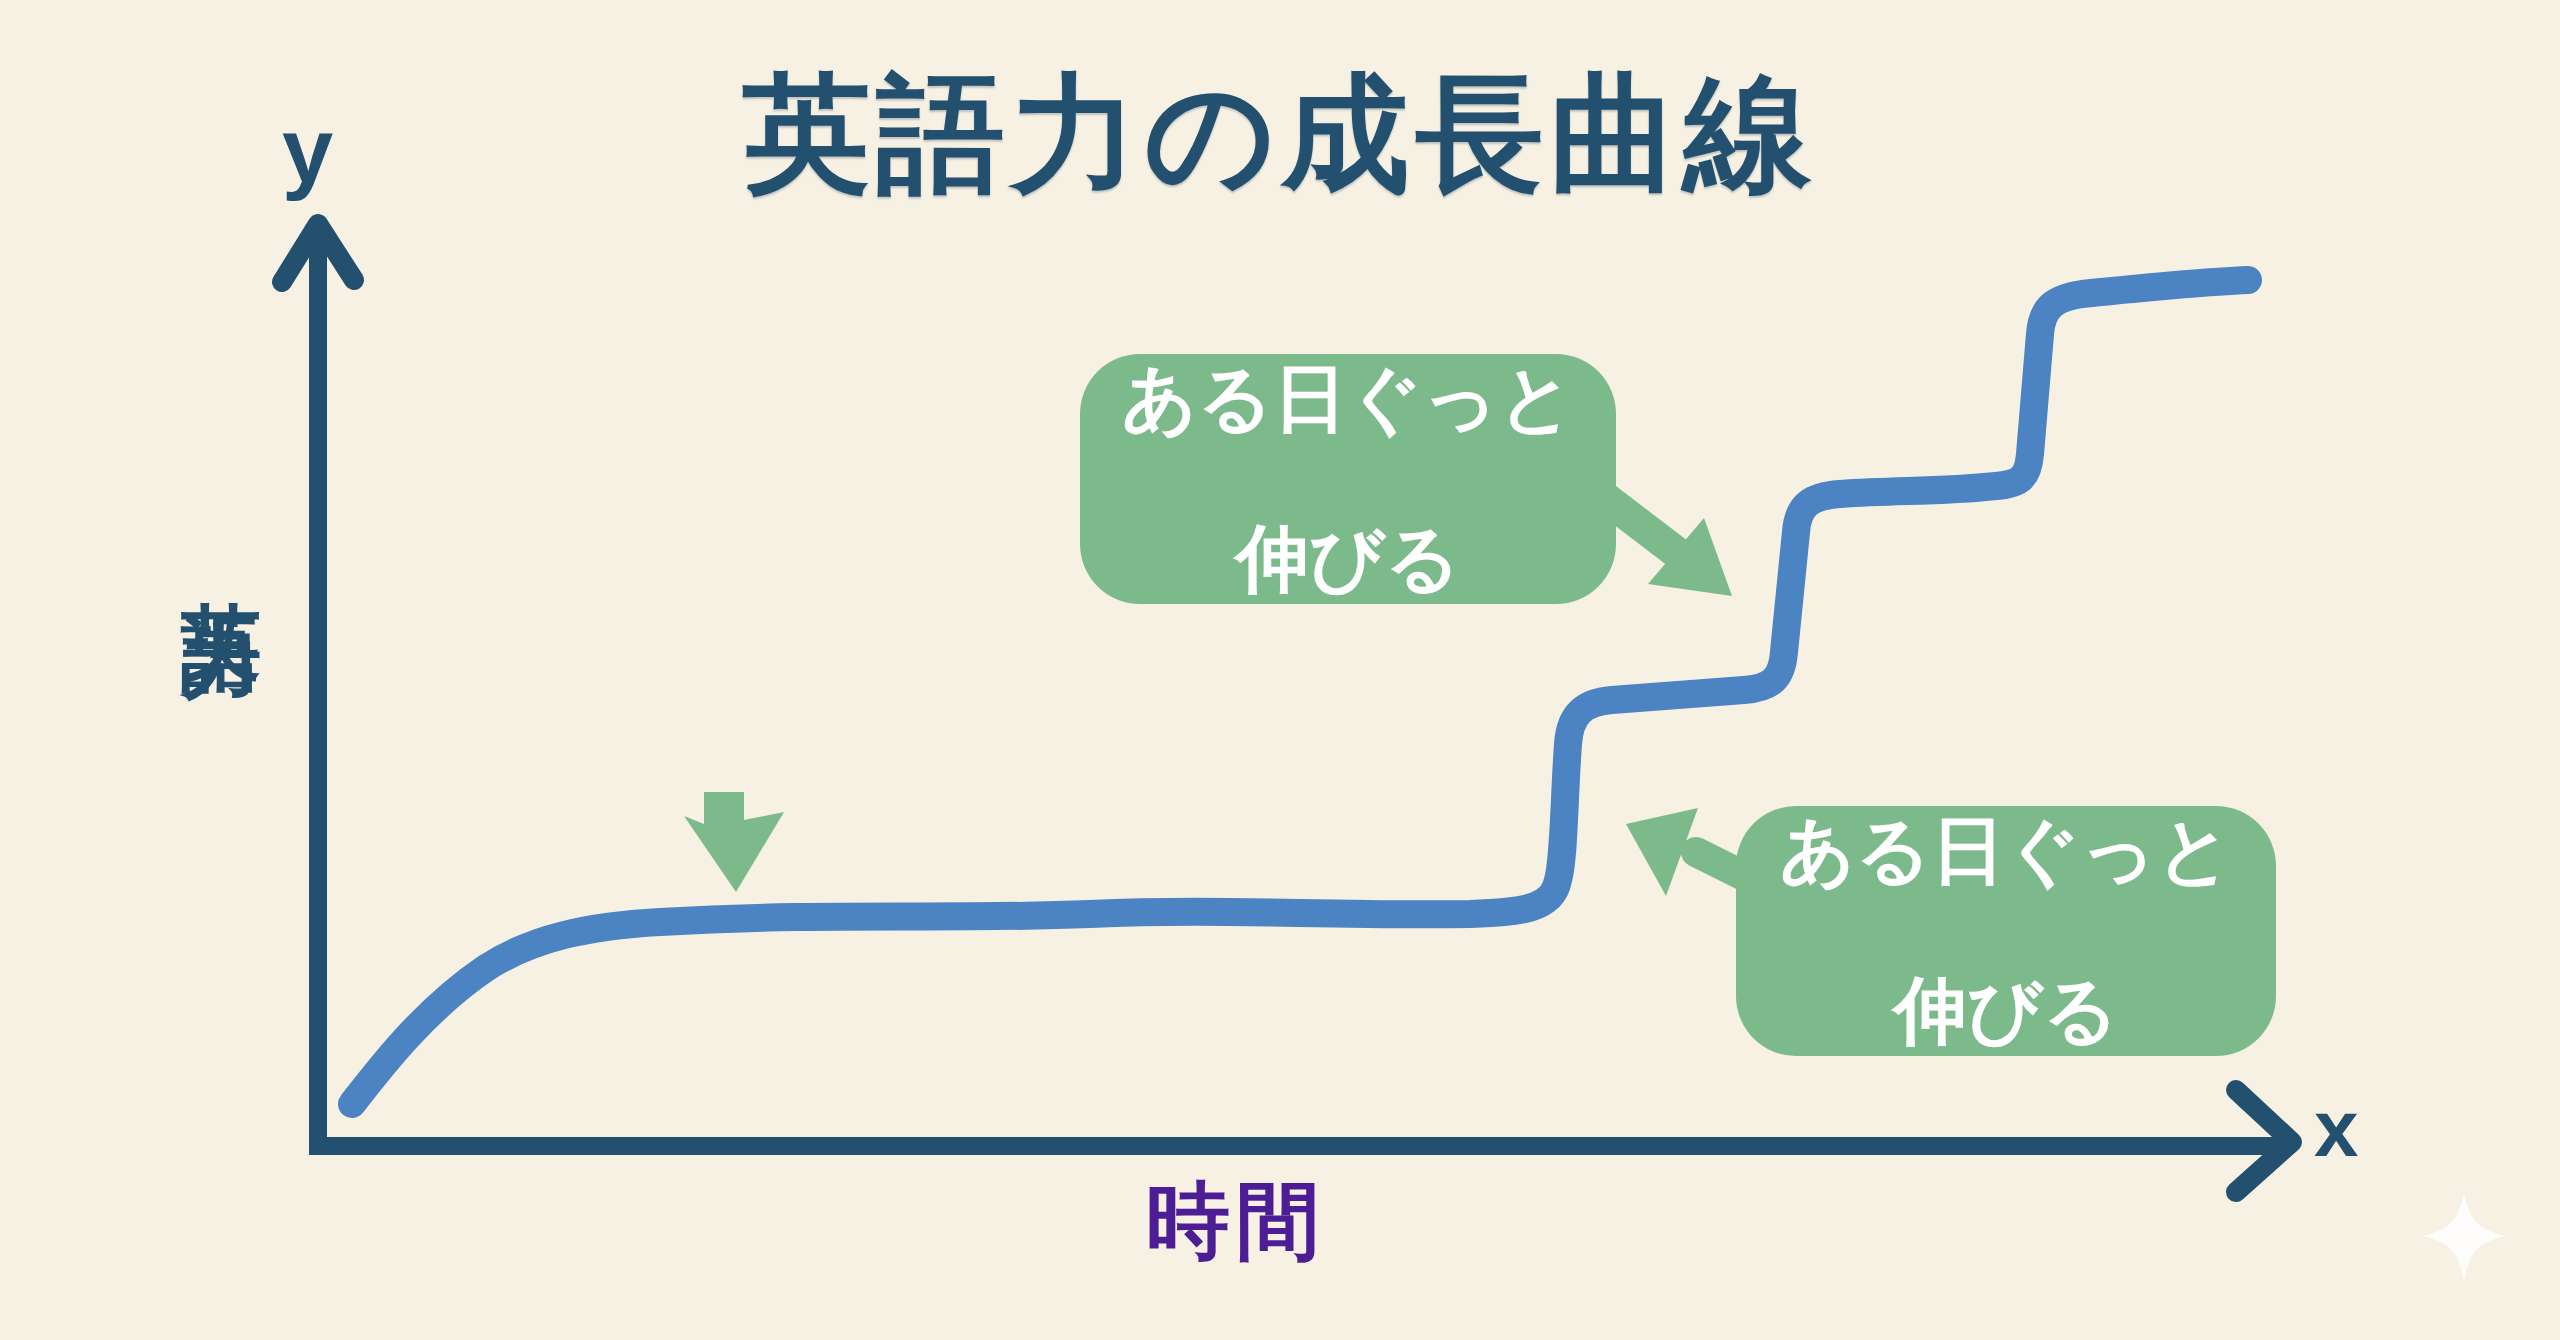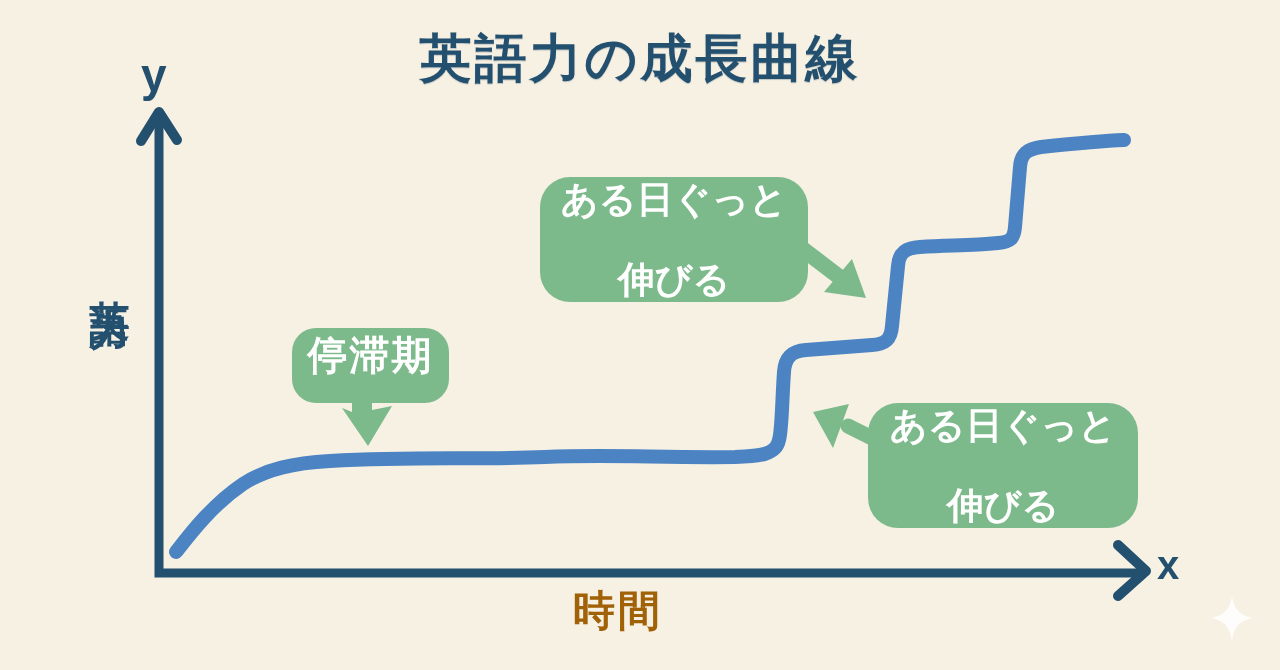--- a/index.html
+++ b/index.html
@@ -5,35 +5,35 @@
   * { margin:0; padding:0; box-sizing:border-box; }
   html,body { width:1280px; height:670px; }
   .stage {
     position:relative; width:1280px; height:670px;
     background:#f6f1e3; overflow:hidden;
     font-family:"Liberation Sans","DejaVu Sans",sans-serif;
   }
   svg.layer { position:absolute; left:0; top:0; width:1280px; height:670px; }
   .page-title {
     position:absolute; top:24px; left:0; width:100%;
-    text-align:center; font-size:52px; font-weight:700;
+    text-align:center; font-size:64px; font-weight:700;
     color:#24506f; letter-spacing:3px;
     text-shadow:0 1px 1px rgba(30,60,90,0.25);
   }
   .axis-sym { position:absolute; font-weight:700; color:#24506f; }
   .axis-sym-y { left:141px; top:48px; font-size:46px; }
   .axis-sym-x { left:1157px; top:543px; font-size:40px; }
   .y-axis-label {
     position:absolute; left:83px; top:268px;
     font-size:40px; font-weight:700; color:#24506f;
     writing-mode:vertical-rl; text-orientation:upright; letter-spacing:5px;
   }
   .x-axis-label {
     position:absolute; left:498px; top:583px; width:240px; text-align:center;
-    font-size:42px; font-weight:700; color:#a16207; letter-spacing:3px;
+    font-size:42px; font-weight:700; color:#4c1d95; letter-spacing:3px;
   }
   .callout {
     position:absolute; background:#7dba8b; color:#ffffff; font-weight:700;
     display:flex; flex-direction:column; align-items:center; justify-content:space-between;
     text-align:center;
   }
   .callout-plateau {
     left:292px; top:328px; width:157px; height:75px;
     border-radius:24px; font-size:40px; letter-spacing:2px;
   }
@@ -85,23 +85,20 @@
          C 1229.5 626 1224.5 621 1211 618 C 1224.5 615 1229.5 610 1232 596 Z" fill="#ffffff" opacity="0.85"></path>
   </svg>
 
   <div class="page-title">英語力の成長曲線</div>
 
   <div class="axis-sym axis-sym-y">y</div>
   <div class="axis-sym axis-sym-x">x</div>
   <div class="y-axis-label">英語力</div>
   <div class="x-axis-label">時間</div>
 
-  <div class="callout callout-plateau">
-    <span>停滞期</span>
-  </div>
 
   <div class="callout callout-upper">
     <span>ある日ぐっと</span>
     <span>伸びる</span>
   </div>
 
   <div class="callout callout-lower">
     <span>ある日ぐっと</span>
     <span>伸びる</span>
   </div>

